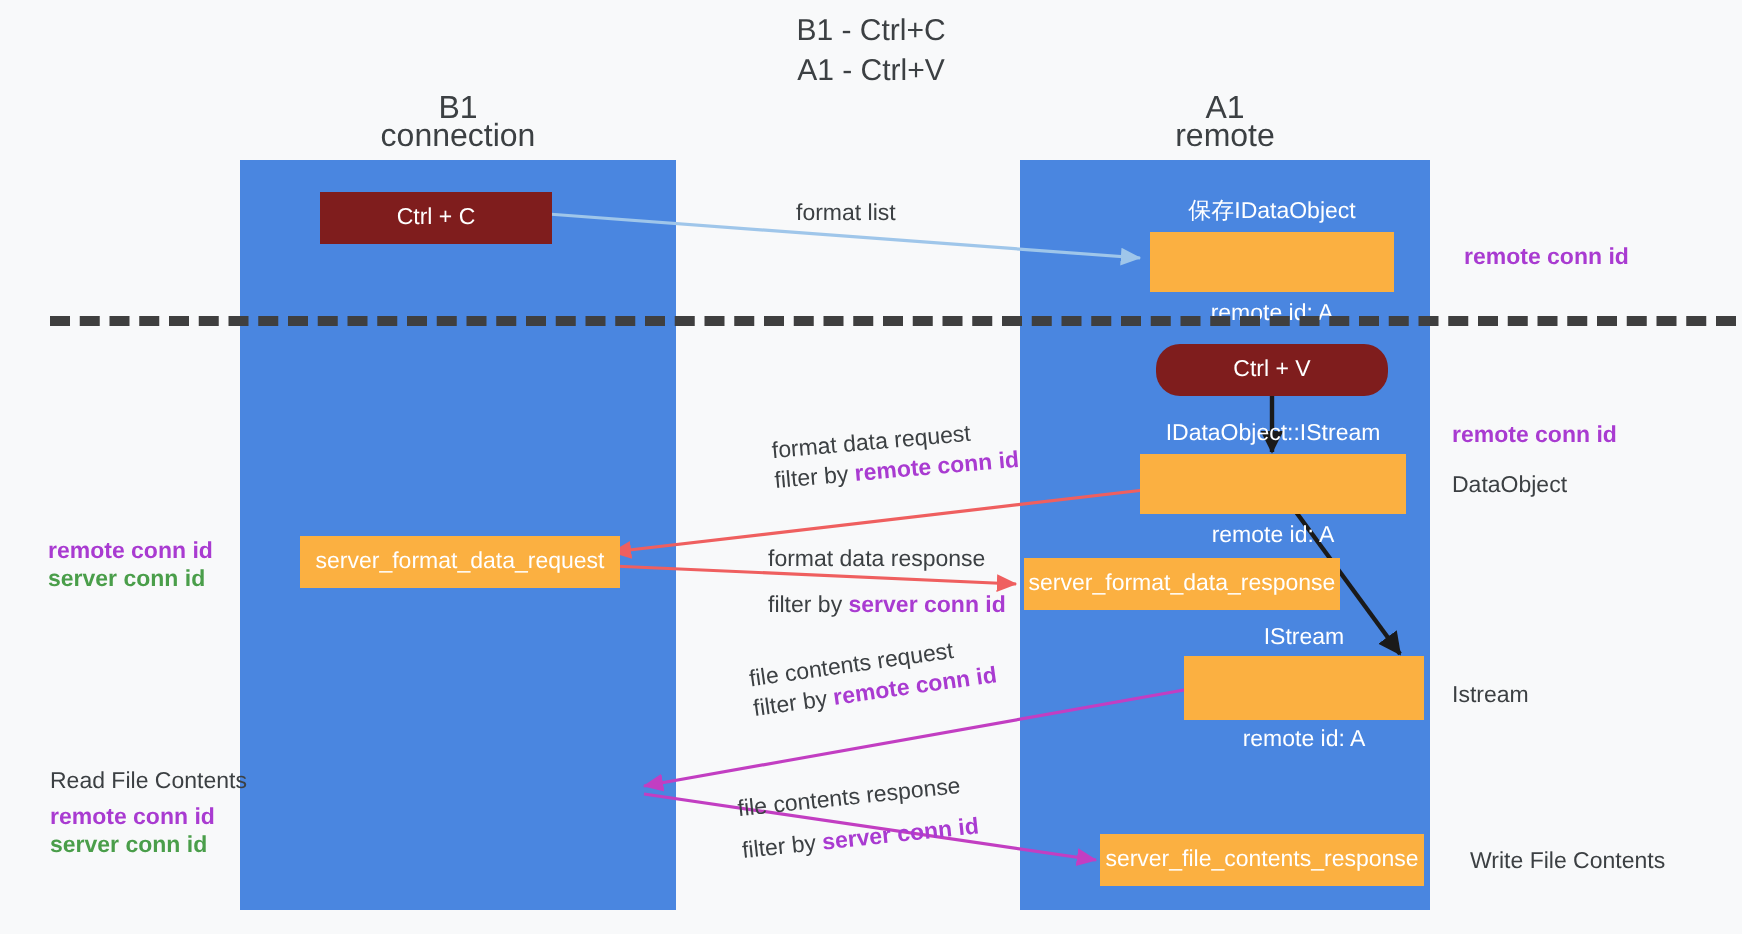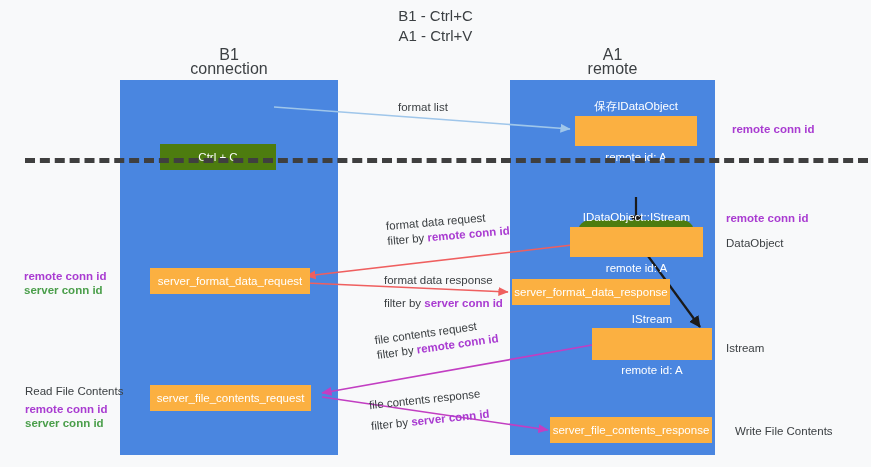--- a/index.html
+++ b/index.html
@@ -50,21 +50,21 @@
     box-sizing: border-box;
     display: flex;
     flex-direction: column;
     align-items: center;
     justify-content: center;
     text-align: center;
     color: #ffffff;
     font-size: 11.5px;
     line-height: 14px;
   }
-  .node.green  { background: #4d7c0f; margin-top: 48px; }
+  .node.green  { background: #7f1d1d; }
   .node.orange { background: #fbb041; gap: 37px; }
 
   .side-label {
     position: absolute;
     font-size: 11.5px;
     line-height: 15px;
     color: #3c4043;
     white-space: nowrap;
   }
   .purple { color: #a93bd1; font-weight: bold; }
@@ -163,23 +163,20 @@
   </div>
 
   <div class="node orange" style="left:150px; top:268px; width:160px; height:26px;">
     <span>server_format_data_request</span>
   </div>
 
   <div class="node orange" style="left:512px; top:279px; width:158px; height:26px;">
     <span>server_format_data_response</span>
   </div>
 
-  <div class="node orange" style="left:150px; top:385px; width:161px; height:26px;">
-    <span>server_file_contents_request</span>
-  </div>
 
   <div class="node orange" style="left:550px; top:417px; width:162px; height:26px;">
     <span>server_file_contents_response</span>
   </div>
 
   <div class="dashed"></div>
 
   <div class="edge-label" style="left:398px; top:100px;">format list</div>
 
   <div class="edge-label rot-up" style="left:388px; top:219px; transform: rotate(-5deg);">

